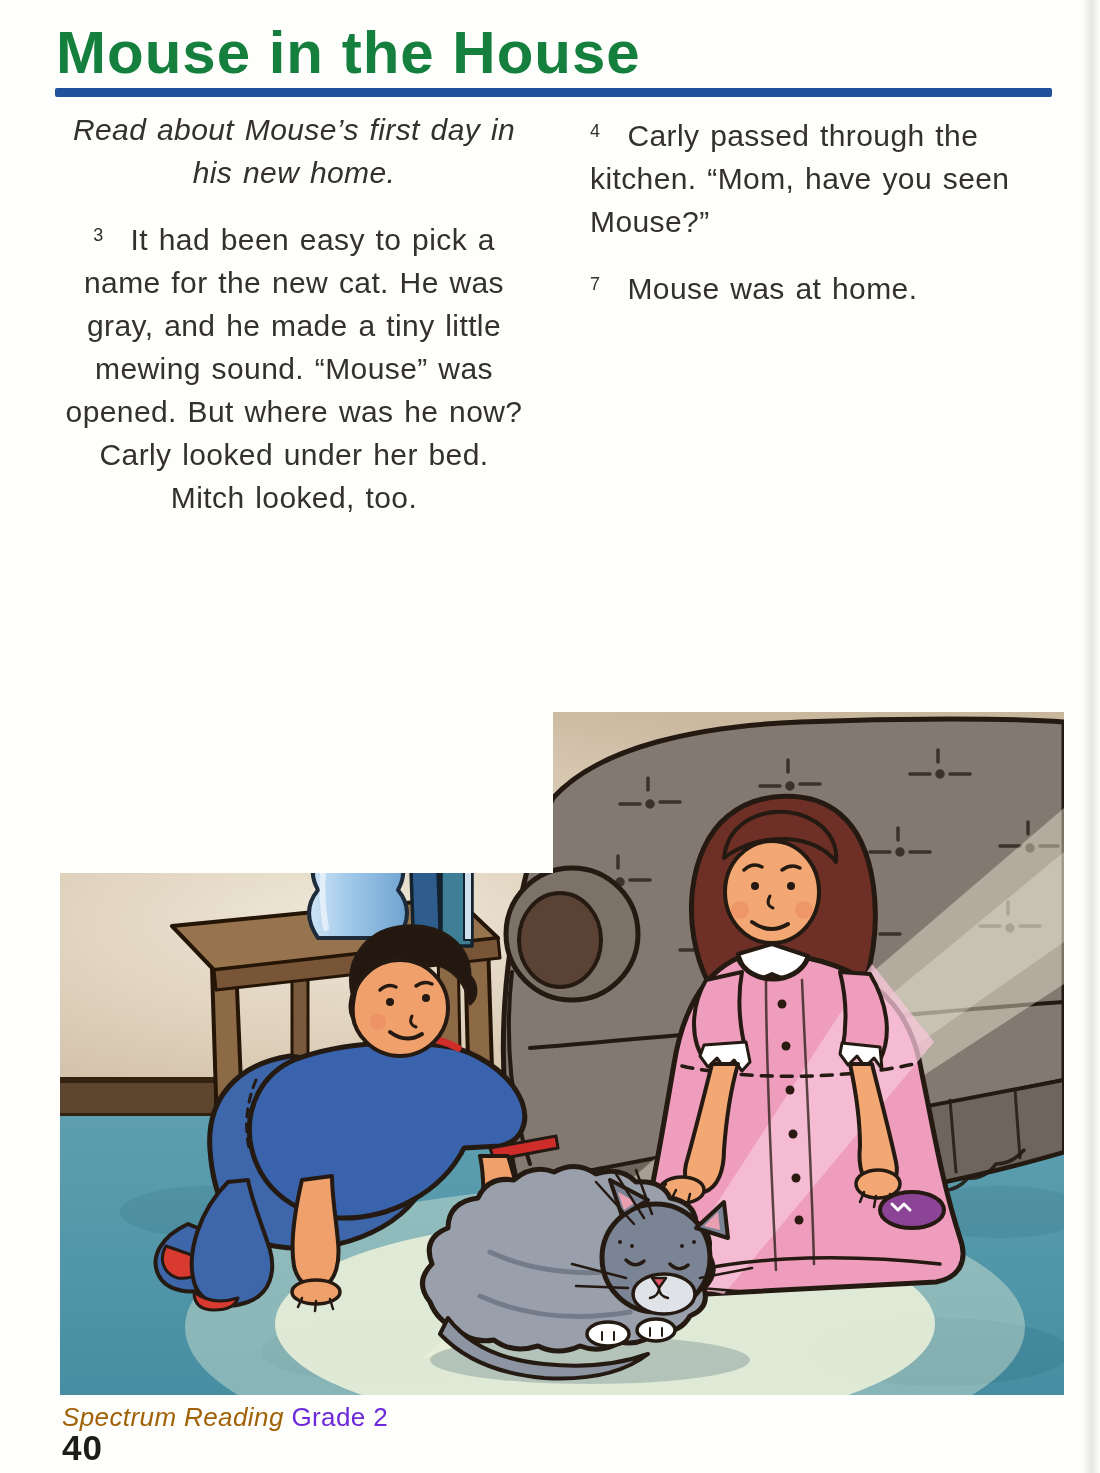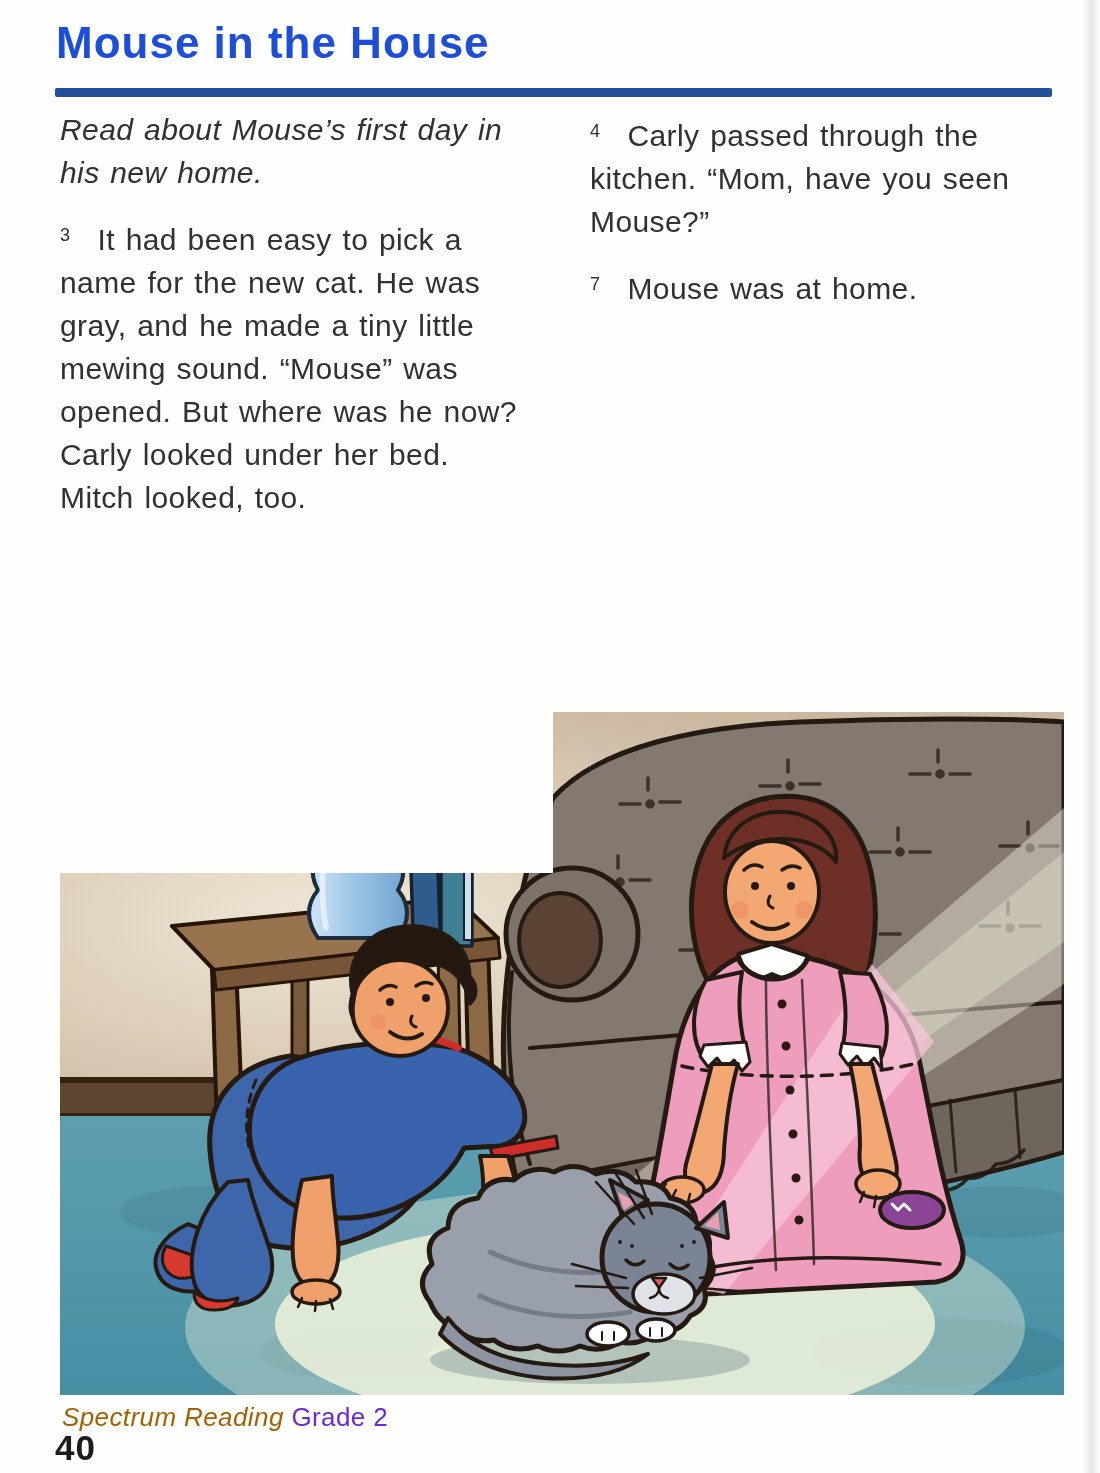--- a/index.html
+++ b/index.html
@@ -8,39 +8,39 @@
     background:#fefefc;
     font-family:"Liberation Sans", sans-serif;
     color:#33302e;overflow:hidden;
   }
   .page-edge{
     position:absolute;right:0;top:0;width:18px;height:100%;
     background:linear-gradient(to right,rgba(0,0,0,0) 0%,rgba(120,120,118,0.18) 55%,rgba(0,0,0,0) 100%);
   }
   .page-title{
     position:absolute;left:56px;top:18px;width:900px;
-    font-size:44px;font-weight:bold;letter-spacing:1px;
-    color:#1d4ed8;
+    font-size:60px;font-weight:bold;letter-spacing:1px;
+    color:#15803d;
   }
   .title-rule{
     position:absolute;left:55px;top:88px;width:997px;height:9px;
     background:#23509b;border-radius:2px;
   }
   .col{position:absolute;font-size:30px;line-height:43px;letter-spacing:0.4px;word-spacing:2px;color:#33302e;}
-  .col-left{left:60px;top:108px;width:468px;}
+  .col-left{left:60px;top:108px;width:468px;text-align:center;}
   .col-right{left:590px;top:102px;width:472px;}
   .intro{font-style:italic;margin:0 0 24px 0;}
   .para{margin:12px 0 24px 0;}
   .para:last-child{margin-bottom:0;}
   .para sup{font-size:18px;line-height:0;vertical-align:9px;margin-right:27px;color:#33302e;}
   .illustration-wrap{position:absolute;left:60px;top:712px;width:1004px;height:683px;}
   .footer{position:absolute;left:62px;top:1402px;font-size:26px;letter-spacing:0.4px;}
   .footer .series{color:#a16207;font-style:italic;}
   .footer .grade{color:#6d28d9;}
-  .page-number{position:absolute;left:55px;top:1428px;font-size:35px;font-weight:bold;color:#1e1c1b;letter-spacing:1px;text-align:center;}
+  .page-number{position:absolute;left:62px;top:1428px;font-size:35px;font-weight:bold;color:#1e1c1b;letter-spacing:1px;text-align:center;}
 </style>
 </head>
 <body>
 
 <div class="page-title">Mouse in the House</div>
 <div class="title-rule"></div>
 
 <div class="col col-left">
   <p class="intro">Read about Mouse’s first day in his new home.</p>
   <p class="para"><sup>3</sup><span>It had been easy to pick a name for the new cat. He was gray, and he made a tiny little mewing sound. “Mouse” was opened. But where was he now? Carly looked under her bed. Mitch looked, too.</span></p>

